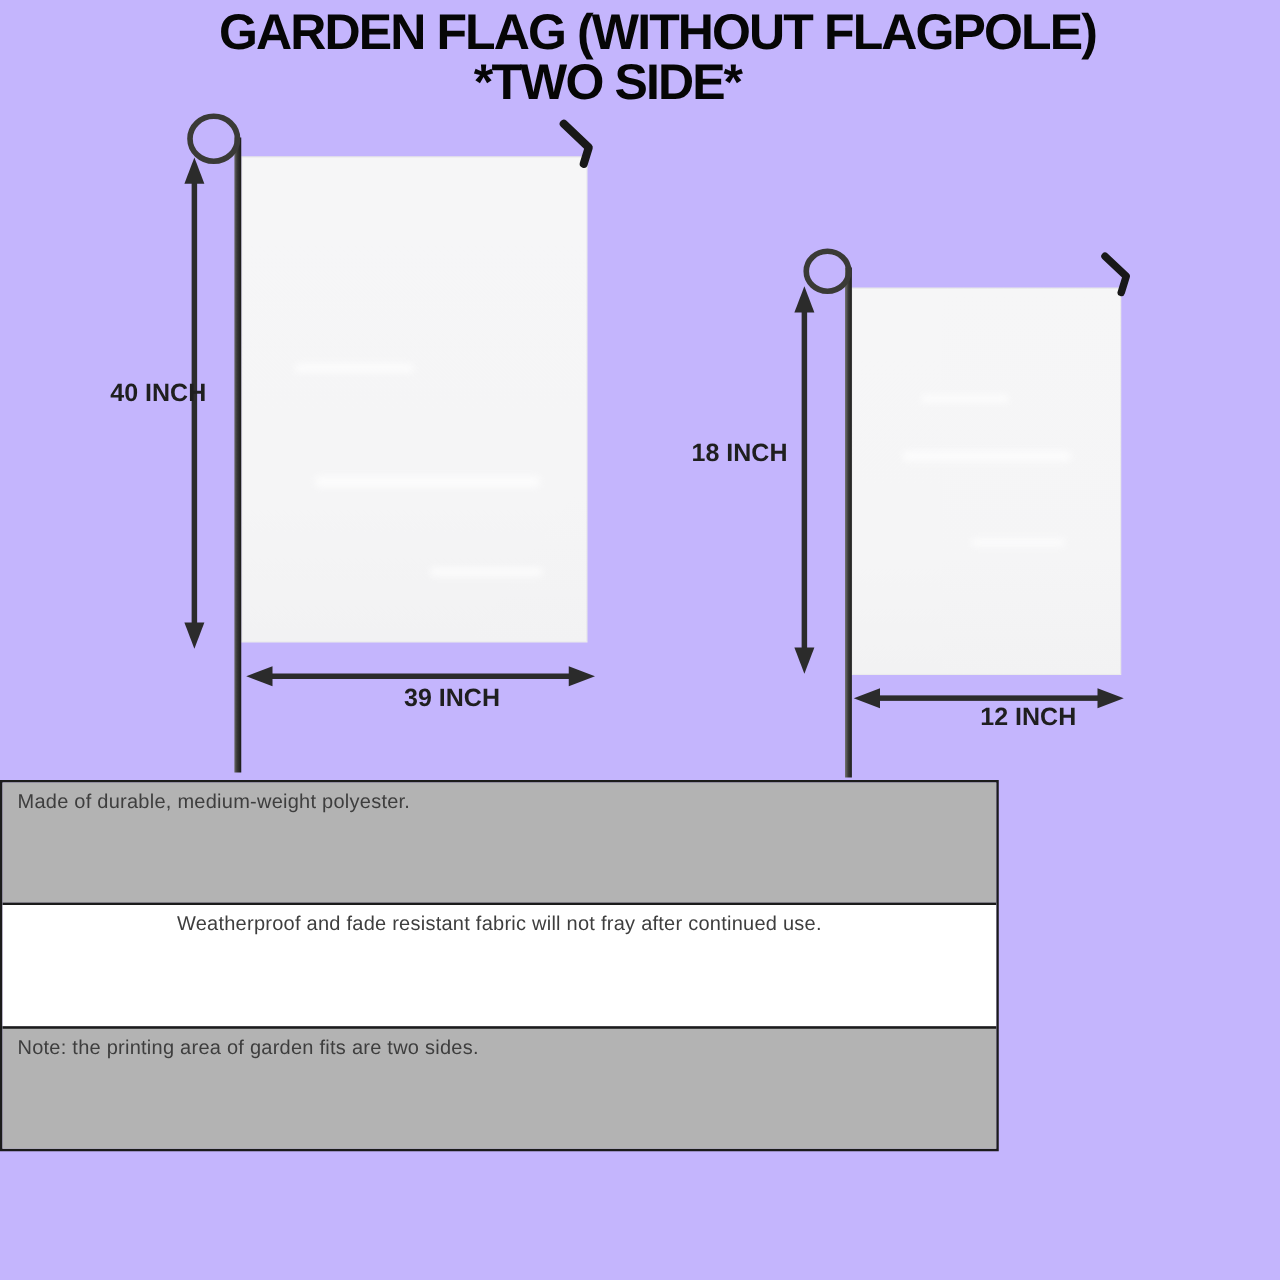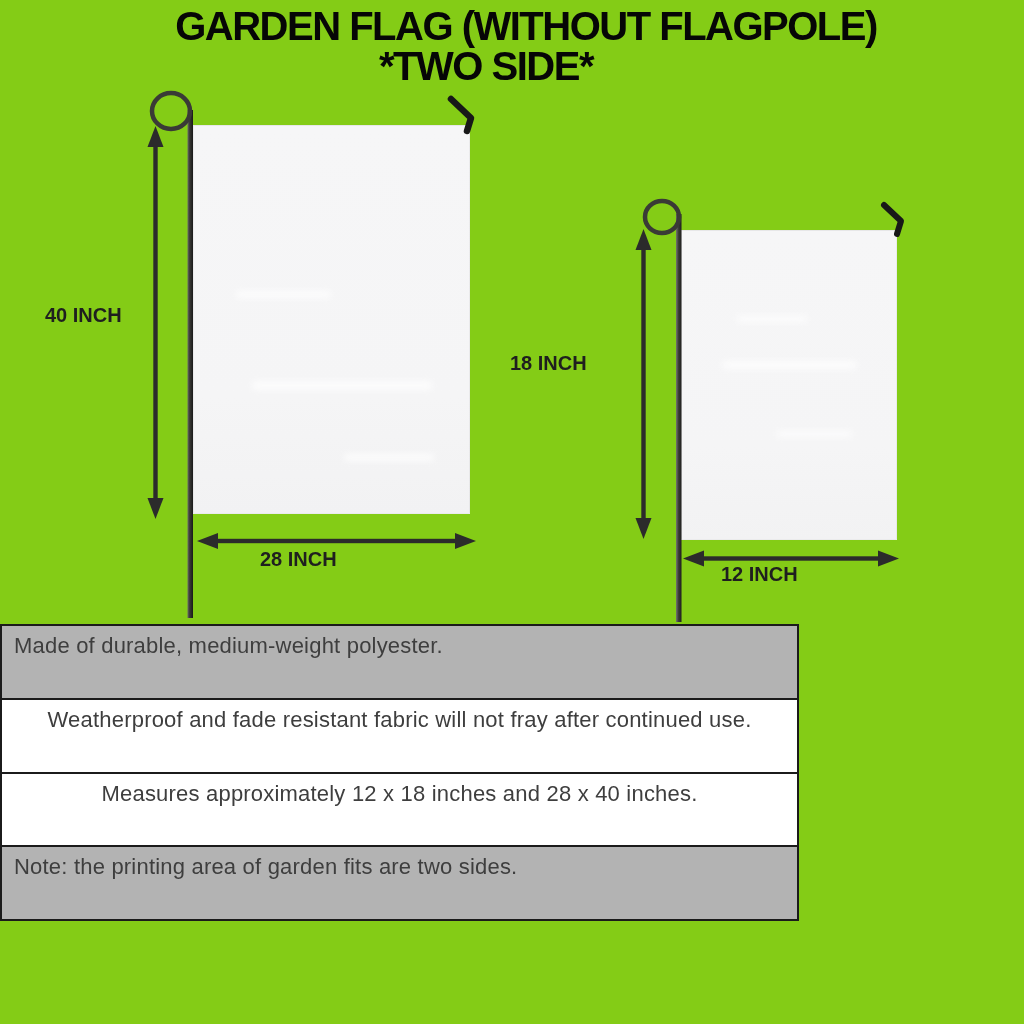--- a/index.html
+++ b/index.html
@@ -1,19 +1,19 @@
 <!DOCTYPE html>
 <html><head>
 <meta charset="utf-8">
 <style>
   html,body{margin:0;padding:0;background:#ffffff;}
   .canvas{
     position:relative;
     width:1024px;height:1024px;
-    background:#84cc16;
+    background:#c4b5fd;
     overflow:hidden;
     font-family:"Liberation Sans", sans-serif;
   }
   
   .title-block{
     position:absolute;top:6px;left:0;width:1024px;
     text-align:center;color:#060606;
     font-weight:bold;line-height:40px;
     letter-spacing:-1.5px;
   }
@@ -28,38 +28,38 @@
   }
   .flag-large{left:193px;top:125px;width:277px;height:389px;}
   .flag-small{left:681px;top:230px;width:216px;height:310px;}
   .wrinkle{
     position:absolute;background:#ffffff;opacity:0.75;
     filter:blur(3px);border-radius:4px;
   }
   
   .dim-label{
     position:absolute;color:#1f1f1f;font-weight:bold;
-    font-size:20px;text-align:left;letter-spacing:0px;
+    font-size:20px;text-align:right;letter-spacing:0px;
   }
   .lbl-h-large{left:45px;top:304px;width:120px;}
   .lbl-w-large{left:260px;top:548px;width:140px;}
   .lbl-h-small{left:510px;top:352px;width:120px;}
   .lbl-w-small{left:721px;top:563px;width:140px;}
   
   .shapes{position:absolute;left:0;top:0;}
   
   .features-table{
     position:absolute;left:0px;top:624px;width:799px;height:297px;
     border:2.5px solid #1b1b1b;box-sizing:border-box;
     display:flex;flex-direction:column;
   }
   .feature-row{
     flex:1;display:block;box-sizing:border-box;
     padding:7px 12px;
-    font-size:22px;color:#3e3e3e;letter-spacing:0.2px;
+    font-size:16px;color:#3e3e3e;letter-spacing:0.2px;
   }
   .feature-row:not(:first-child){border-top:2.5px solid #1b1b1b;}
   .row-gray{background:#b3b3b3;}
   .row-white{background:#ffffff;text-align:center;}
 </style>
 </head>
 <body>
 
 <div class="canvas">
 
@@ -127,24 +127,23 @@
     </g>
 
     <g fill="#2b2b2b" stroke="none">
       <rect x="697" y="556.3" width="188" height="4.4"></rect>
       <polygon points="683,558.5 704,550.5 704,566.5"></polygon>
       <polygon points="899,558.5 878,550.5 878,566.5"></polygon>
     </g>
   </svg>
 
   <div class="dim-label lbl-h-large">40 INCH</div>
-  <div class="dim-label lbl-w-large">28 INCH</div>
+  <div class="dim-label lbl-w-large">39 INCH</div>
   <div class="dim-label lbl-h-small">18 INCH</div>
   <div class="dim-label lbl-w-small">12 INCH</div>
 
   <div class="features-table">
     <div class="feature-row row-gray">Made of durable, medium-weight polyester.</div>
     <div class="feature-row row-white">Weatherproof and fade resistant fabric will not fray after continued use.</div>
-    <div class="feature-row row-white">Measures approximately 12 x 18 inches and 28 x 40 inches.</div>
     <div class="feature-row row-gray">Note: the printing area of garden fits are two sides.</div>
   </div>
 
 </div>
 
 </body></html>

